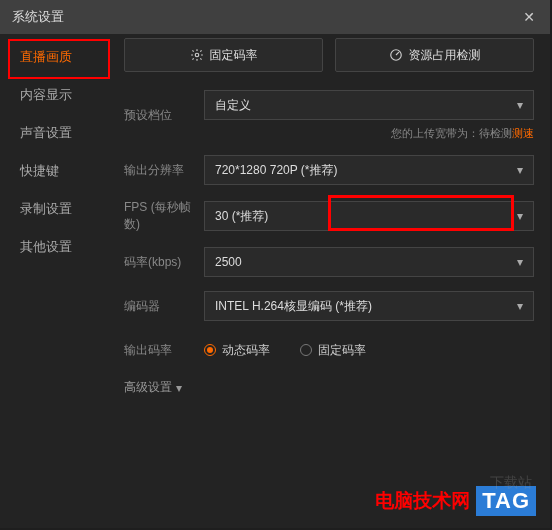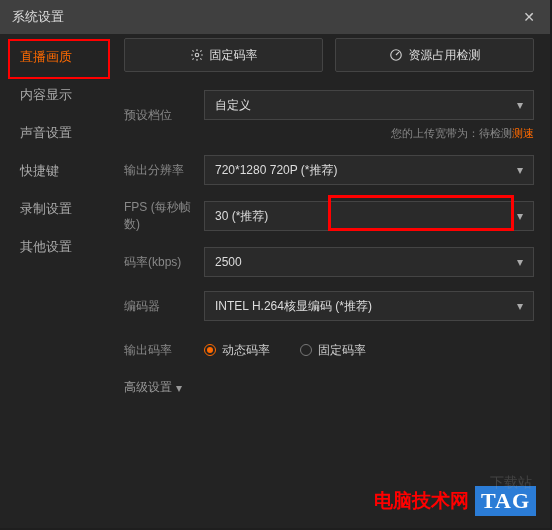--- a/index.html
+++ b/index.html
@@ -195,21 +195,20 @@
   align-items: center;
 }
 .watermark .tag {
   background: #2b7cd6;
   color: #fff;
   font-weight: bold;
   padding: 2px 6px;
   margin-left: 6px;
   font-size: 22px;
   letter-spacing: 1px;
-  font-family: Liberation Serif, serif;
 }
 .watermark .line2 {
   color: #ff0000;
   font-size: 15px;
   margin-top: 2px;
 }
 .watermark .ghost {
   position: absolute;
   right: 4px;
   bottom: 24px;

